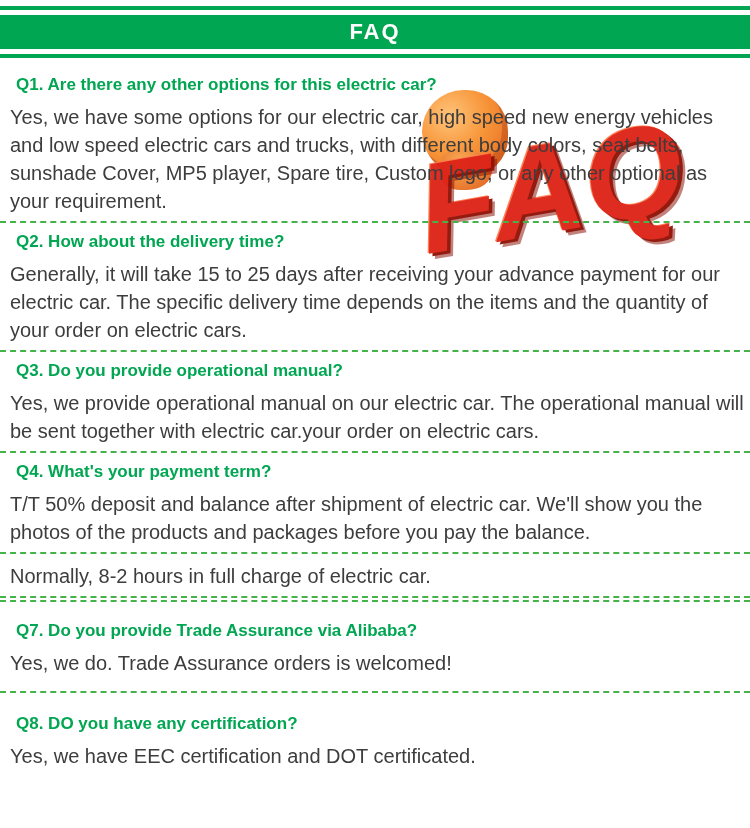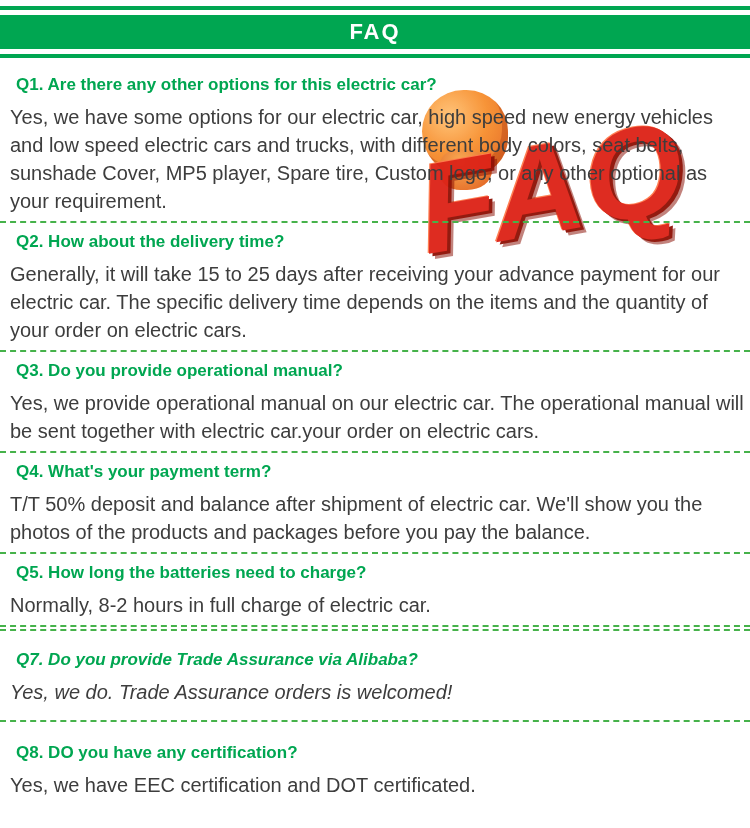--- a/index.html
+++ b/index.html
@@ -102,21 +102,21 @@
     font-weight: bold;
     margin: 0 4px 7px 6px;
     line-height: 22px;
   }
   .qa .a {
     color: #3d3d3d;
     font-size: 20px;
     line-height: 28px;
     margin: 0 0 0 0;
   }
-  .qa.roomy { padding-top: 16px; padding-bottom: 12px; font-style: italic; }
+  .qa.roomy { padding-top: 16px; padding-bottom: 12px; }
   .qa.roomy-last { padding-top: 18px; }
 
   .dashed {
     height: 0;
     border-top: 2px dashed #46b24a;
     margin: 2px 0;
     width: 100%;
   }
 </style>
 </head>
@@ -155,21 +155,20 @@
   </section>
   <div class="dashed"></div>
 
   <section class="qa">
     <h3 class="q">Q4. What's your payment term?</h3>
     <p class="a">T/T 50% deposit and balance after shipment of electric car. We'll show you the photos of the products and packages before you pay the balance.</p>
   </section>
   <div class="dashed"></div>
 
   <section class="qa">
-    <h3 class="q">Q5. How long the batteries need to charge?</h3>
     <p class="a">Normally, 8-2 hours in full charge of electric car.</p>
   </section>
   <div class="dashed"></div>
 
   <div class="dashed"></div>
 
   <section class="qa roomy">
     <h3 class="q">Q7. Do you provide Trade Assurance via Alibaba?</h3>
     <p class="a">Yes, we do. Trade Assurance orders is welcomed!</p>
   </section>

